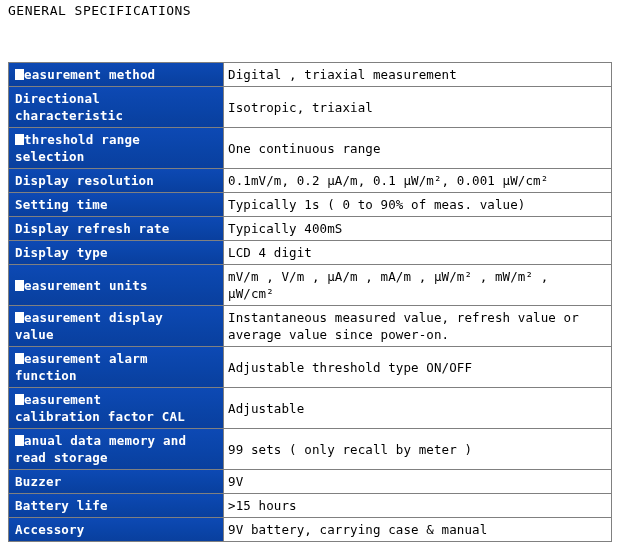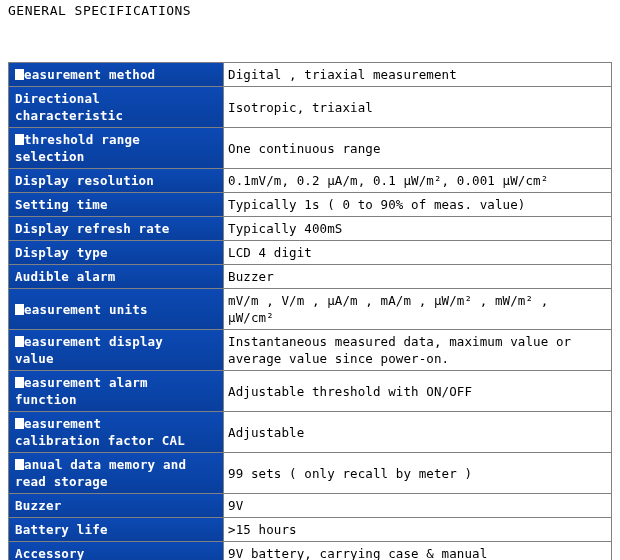--- a/index.html
+++ b/index.html
@@ -141,52 +141,48 @@
       <tr>
         <td class="label-cell">Display refresh rate</td>
         <td class="value-cell">Typically 400mS</td>
       </tr>
 
       <tr>
         <td class="label-cell">Display type</td>
         <td class="value-cell">LCD 4 digit</td>
       </tr>
 
-      <tr>
-        <td class="label-cell">Audible alarm</td>
-        <td class="value-cell">Buzzer</td>
-      </tr>
 
       <tr>
         <td class="label-cell">
           <span class="tofu"></span><span class="lbl-text">easurement units</span>
         </td>
         <td class="value-cell">
           <span>mV/m , V/m , μA/m , mA/m , μW/m² , mW/m² ,</span><br>
           <span>μW/cm²</span>
         </td>
       </tr>
 
       <tr>
         <td class="label-cell">
           <span class="tofu"></span><span class="lbl-text">easurement display</span><br>
           <span>value</span>
         </td>
         <td class="value-cell">
-          <span>Instantaneous measured data, maximum value or</span><br>
+          <span>Instantaneous measured value, refresh value or</span><br>
           <span>average value since power-on.</span>
         </td>
       </tr>
 
       <tr>
         <td class="label-cell">
           <span class="tofu"></span><span class="lbl-text">easurement alarm</span><br>
           <span>function</span>
         </td>
-        <td class="value-cell">Adjustable threshold with ON/OFF</td>
+        <td class="value-cell">Adjustable threshold type ON/OFF</td>
       </tr>
 
       <tr>
         <td class="label-cell">
           <span class="tofu"></span><span class="lbl-text">easurement</span><br>
           <span>calibration factor CAL</span>
         </td>
         <td class="value-cell">Adjustable</td>
       </tr>
 

